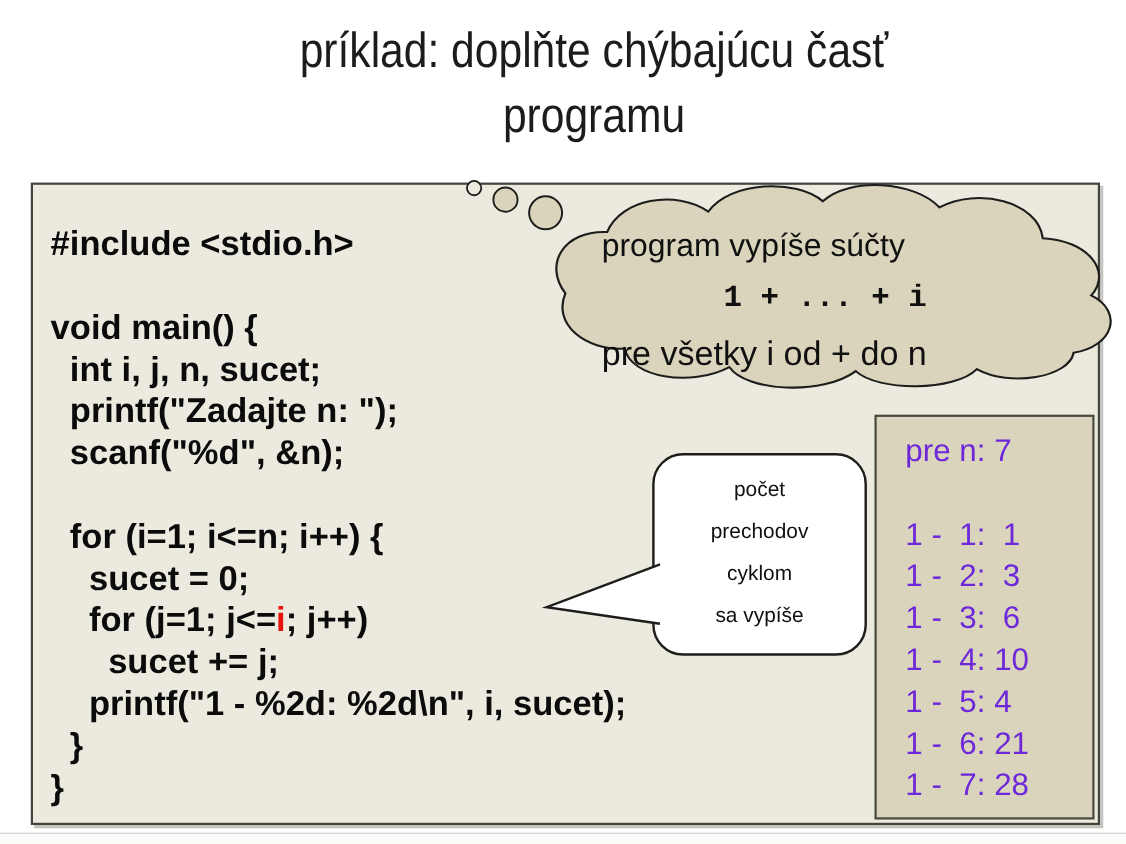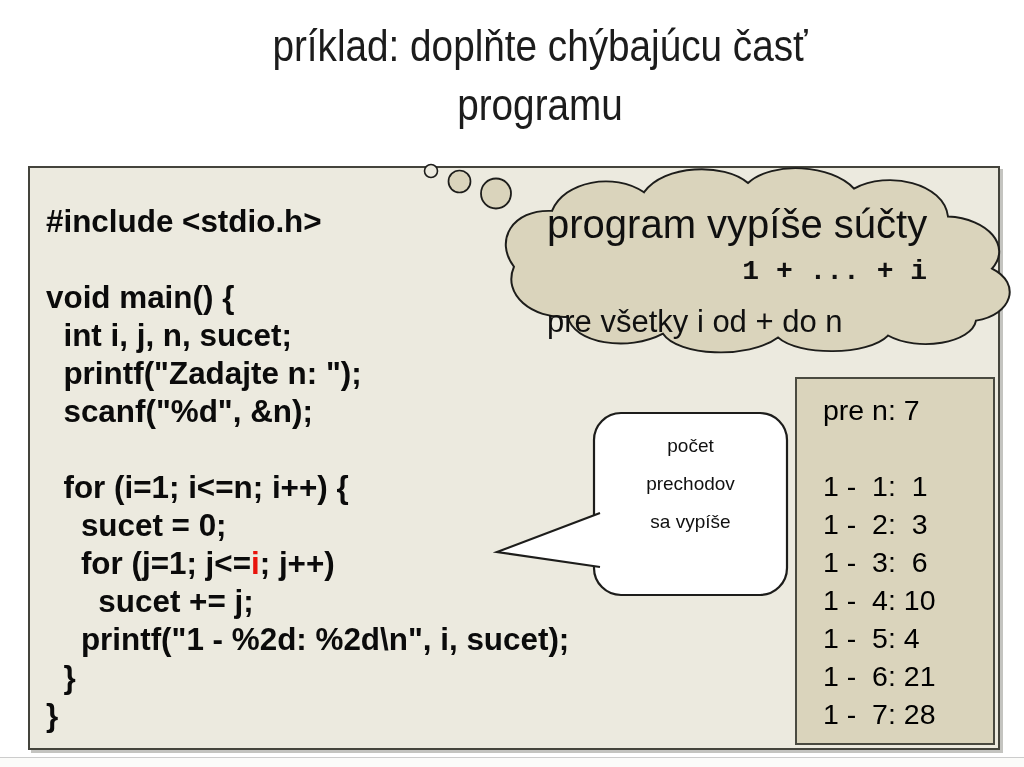--- a/index.html
+++ b/index.html
@@ -23,32 +23,32 @@
   }
   .code{
     position:absolute;left:46px;top:203px;z-index:3;
     font-family:Liberation Sans, sans-serif;
     font-weight:700;font-size:31.4px;color:#0b0b0b;
   }
   .cl{height:38px;line-height:38px;white-space:pre;}
   .hl{color:#e8130c;}
   .decor{position:absolute;left:0;top:0;z-index:2;pointer-events:none;}
   .cloud-text{position:absolute;left:547px;top:199px;z-index:4;color:#101010;}
-  .cloud-text .t1{height:50px;line-height:50px;font-size:40px;white-space:pre;}
+  .cloud-text .t1{height:50px;line-height:50px;font-size:29px;white-space:pre;}
   .cloud-text .t2{height:50px;line-height:46px;font-size:28px;white-space:pre;
     font-family:"Liberation Mono","DejaVu Sans Mono",monospace;font-weight:700;text-align:right;}
   .cloud-text .t3{height:48px;line-height:46px;font-size:31px;white-space:pre;}
   .bubble-text{
     position:absolute;left:594px;top:427px;width:193px;z-index:4;
     text-align:center;font-size:19px;line-height:38px;color:#101010;
   }
   .results{
     position:absolute;left:795px;top:377px;width:200px;height:368px;z-index:4;
     box-sizing:border-box;background:#DAD4BC;border:2px solid #4a4a40;
-    padding:12px 0 12px 26px;color:#000000;
+    padding:12px 0 12px 26px;color:#6d28d9;
   }
   .results .r-title{height:38px;line-height:38px;font-size:28.5px;white-space:pre;margin-bottom:38px;}
   .results .r-row{height:38px;line-height:38px;font-size:28.5px;white-space:pre;}
   .bottom-rule{
     position:absolute;left:0;top:757px;width:1024px;height:10px;
     border-top:1px solid #cccccc;background:#fbfbf9;
   }
 </style>
 </head>
 <body>
@@ -102,20 +102,21 @@
 
 <div class="cloud-text">
   <div class="t1">program vypíše súčty</div>
   <div class="t2">1 + ... + i</div>
   <div class="t3">pre všetky i od + do n</div>
 </div>
 
 <div class="bubble-text">
   <div>počet</div>
   <div>prechodov</div>
+  <div>cyklom</div>
   <div>sa vypíše</div>
 </div>
 
 <div class="results">
   <div class="r-title">pre n: 7</div>
   <div class="r-row">1 -  1:  1</div>
   <div class="r-row">1 -  2:  3</div>
   <div class="r-row">1 -  3:  6</div>
   <div class="r-row">1 -  4: 10</div>
   <div class="r-row">1 -  5: 4</div>

